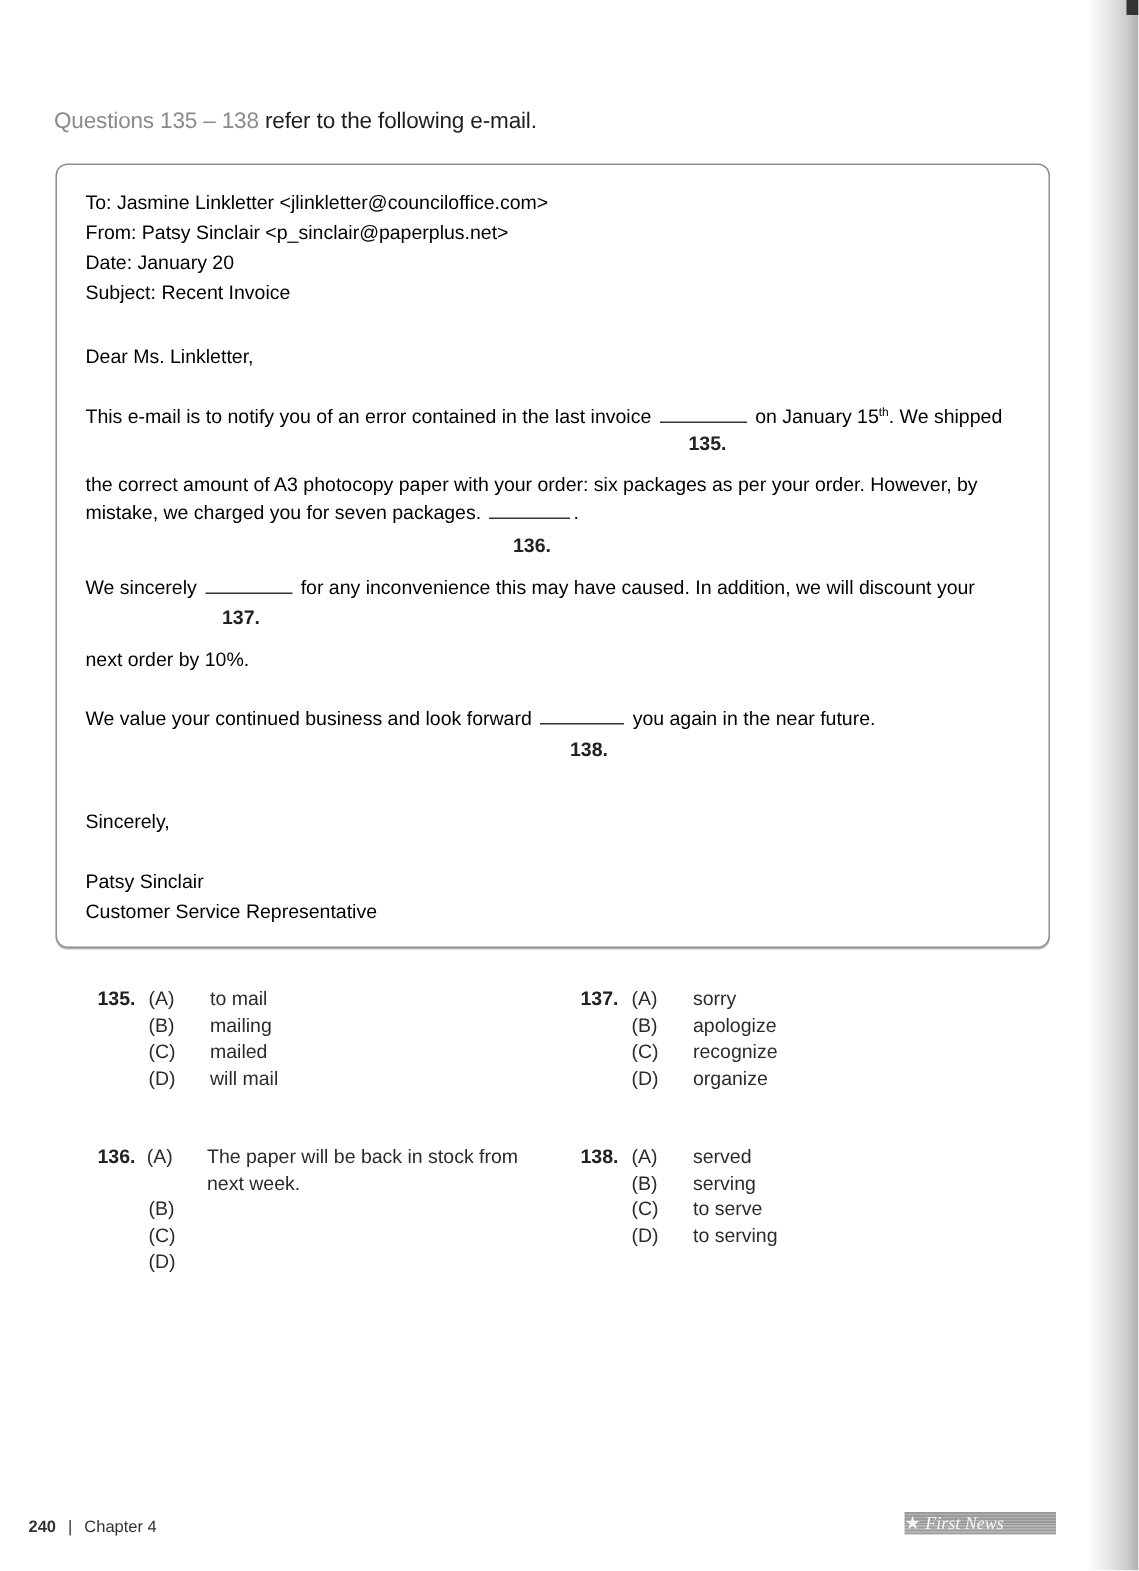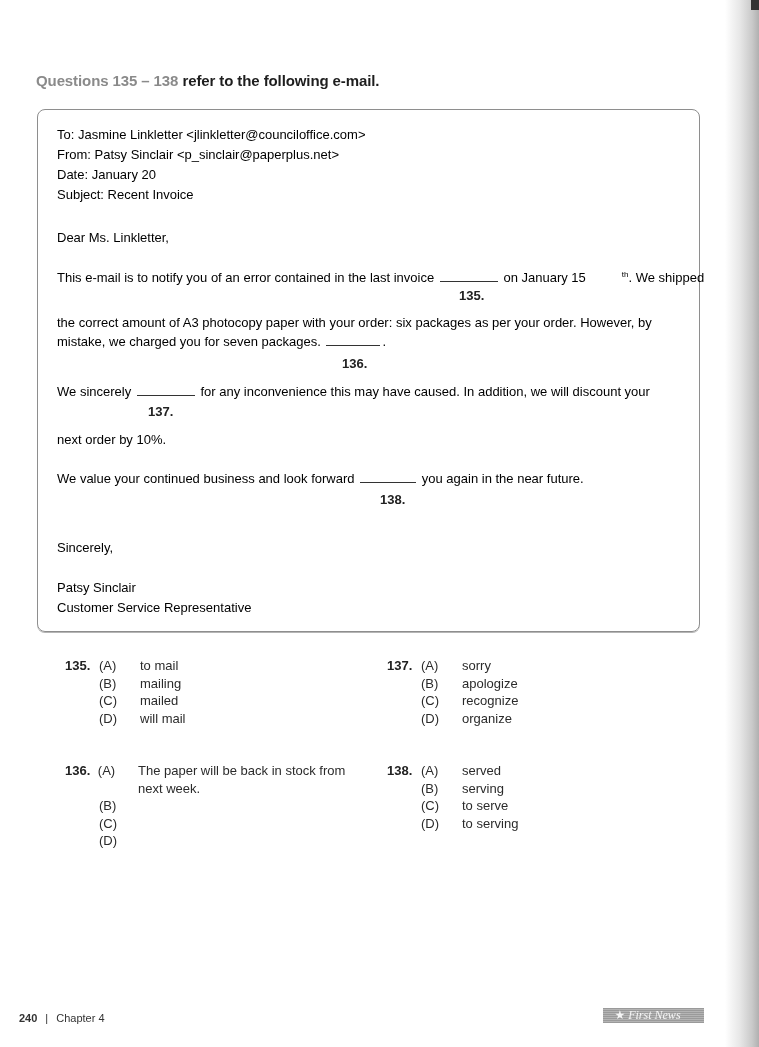--- a/index.html
+++ b/index.html
@@ -12,59 +12,59 @@
   .binding-shadow {
     position: absolute; top: 0; right: 0; width: 34px; height: 1047px;
     background: linear-gradient(to right, rgba(255,255,255,0) 0%, #e6e6e6 45%, #c9c9c9 80%, #b0b0b0 100%);
   }
   .corner-dark {
     position: absolute; top: 0; right: 0; width: 8px; height: 10px;
     background: #333;
   }
   .heading {
     position: absolute; left: 36px; top: 72px;
-    font-size: 15px; font-weight: bold; letter-spacing: -0.1px;
+    font-size: 15px; font-weight: normal; letter-spacing: -0.1px;
   }
   .heading .gray { color: #8a8a8a; }
   .heading .dark { color: #1e1e1e; }
 
   .email-box {
     position: absolute; left: 37px; top: 109px; width: 661px; height: 521px;
     border: 1.5px solid #8e8e8e; border-radius: 8px;
     box-shadow: 0 1px 0 #b5b5b5;
   }
   .email-text {
     position: absolute; left: 57px; font-size: 13px; color: #000000;
     white-space: nowrap; line-height: 20px;
   }
   .blank {
     display: inline-block; border-bottom: 1px solid #333; height: 1px;
     vertical-align: baseline; margin: 0 2px;
   }
   .qnum {
     position: absolute; font-size: 13px; font-weight: bold; color: #222;
   }
-  sup { font-size: 8px; margin-left: 36px; }
+  sup { font-size: 8px; }
 
   .q-block { position: absolute; font-size: 13px; color: #2b2b2b; }
   .q-row { display: flex; line-height: 17.5px; }
   .q-label { width: 34px; font-weight: bold; color: #222; text-align: left; }
   .q-letter { width: 25px; }
   .q-text { white-space: normal; margin-left: 16px; }
 
   .footer {
     position: absolute; left: 19px; top: 1012px; font-size: 11px; color: #333;
   }
   .footer .pg { font-weight: bold; }
   .footer .sep { margin: 0 8px; }
   .brand {
     position: absolute; left: 603px; top: 1008px; width: 101px; height: 15px;
     background: repeating-linear-gradient(to bottom, #9a9a9a 0px, #9a9a9a 1px, #b4b4b4 1px, #b4b4b4 2px);
     color: #f6f6f6; font-family: "Liberation Serif", serif; font-style: italic;
-    font-size: 12px; line-height: 15px; text-align: center; padding-right: 12px; box-sizing: border-box;
+    font-size: 12px; line-height: 15px; text-align: left; padding-right: 12px; box-sizing: border-box;
   }
   .brand .star { font-style: normal; margin-right: 3px; }
 </style>
 </head>
 <body>
 
 <div class="binding-shadow"></div>
 <div class="corner-dark"></div>
 
 <div class="heading">

